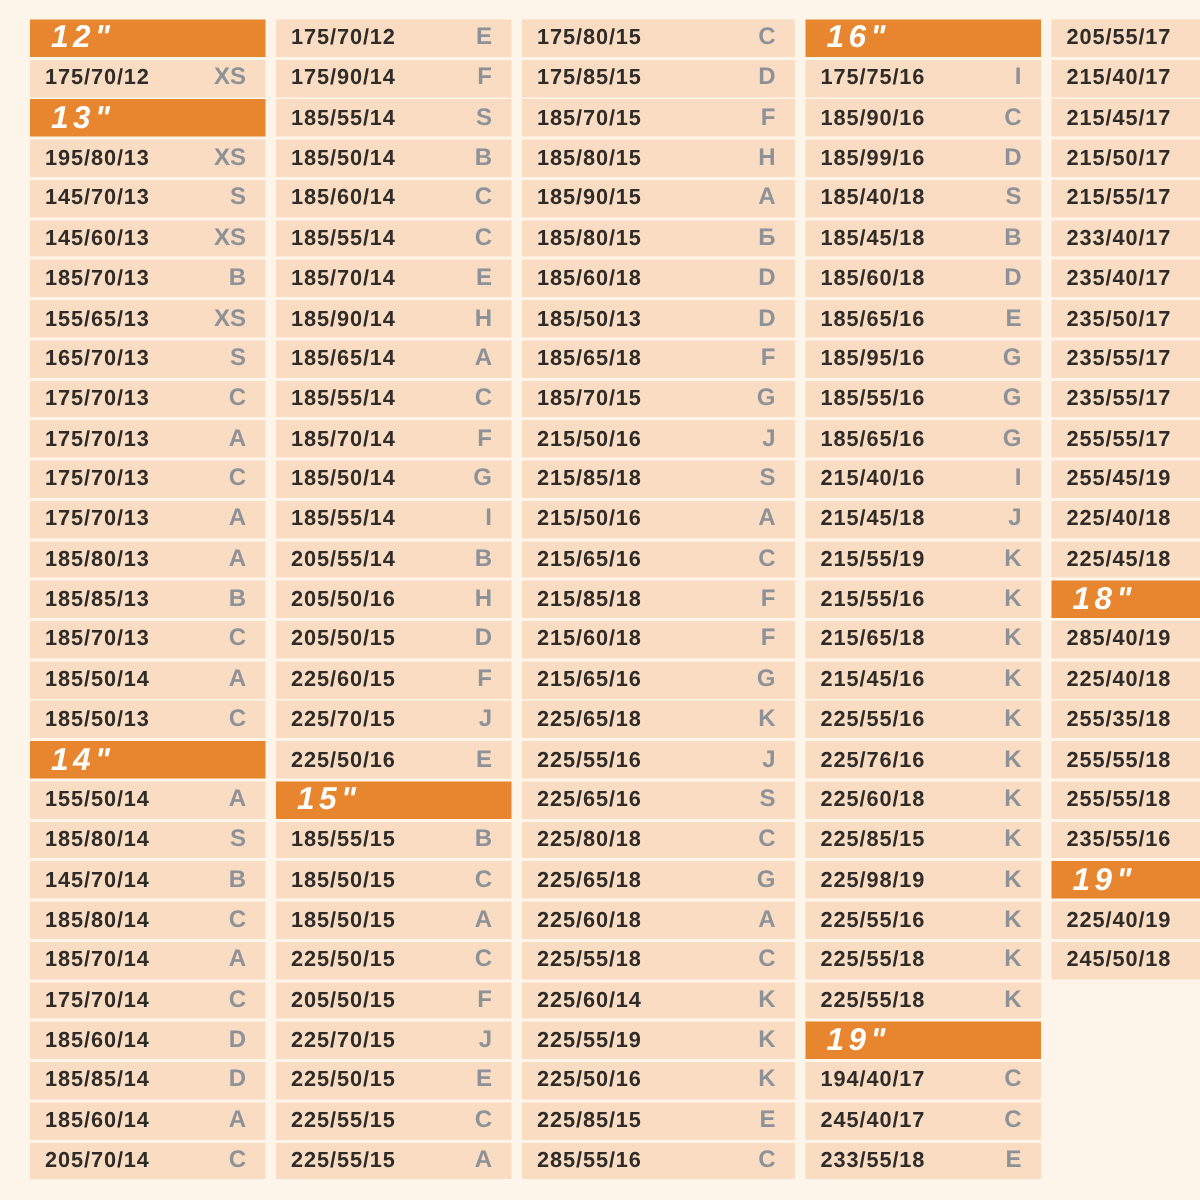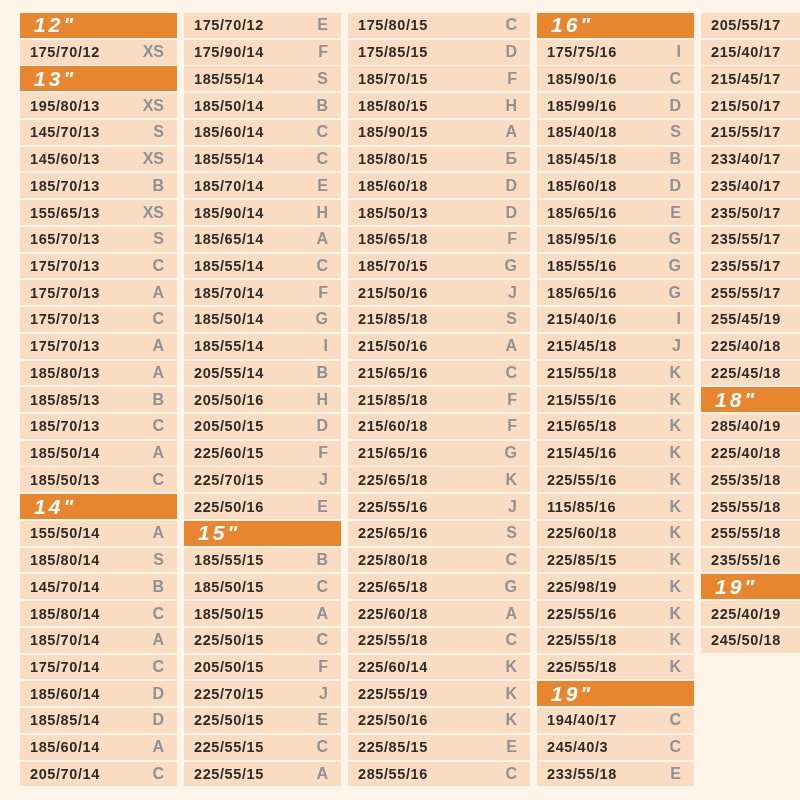--- a/index.html
+++ b/index.html
@@ -445,41 +445,41 @@
       </div>
       <div class="row">
         <span class="size">215/40/16</span>
         <span class="code">I</span>
       </div>
       <div class="row">
         <span class="size">215/45/18</span>
         <span class="code">J</span>
       </div>
       <div class="row">
-        <span class="size">215/55/18</span>
+        <span class="size">215/55/19</span>
         <span class="code">K</span>
       </div>
       <div class="row">
         <span class="size">215/55/16</span>
         <span class="code">K</span>
       </div>
       <div class="row">
         <span class="size">215/65/18</span>
         <span class="code">K</span>
       </div>
       <div class="row">
         <span class="size">215/45/16</span>
         <span class="code">K</span>
       </div>
       <div class="row">
         <span class="size">225/55/16</span>
         <span class="code">K</span>
       </div>
       <div class="row">
-        <span class="size">115/85/16</span>
+        <span class="size">225/76/16</span>
         <span class="code">K</span>
       </div>
       <div class="row">
         <span class="size">225/60/18</span>
         <span class="code">K</span>
       </div>
       <div class="row">
         <span class="size">225/85/15</span>
         <span class="code">K</span>
       </div>
@@ -498,21 +498,21 @@
       <div class="row">
         <span class="size">225/55/18</span>
         <span class="code">K</span>
       </div>
       <div class="hdr">19"</div>
       <div class="row">
         <span class="size">194/40/17</span>
         <span class="code">C</span>
       </div>
       <div class="row">
-        <span class="size">245/40/3</span>
+        <span class="size">245/40/17</span>
         <span class="code">C</span>
       </div>
       <div class="row">
         <span class="size">233/55/18</span>
         <span class="code">E</span>
       </div>
     </div>
     <div class="col" style="width: 100px;">
       <div class="row">
         <span class="size">205/55/17</span>

